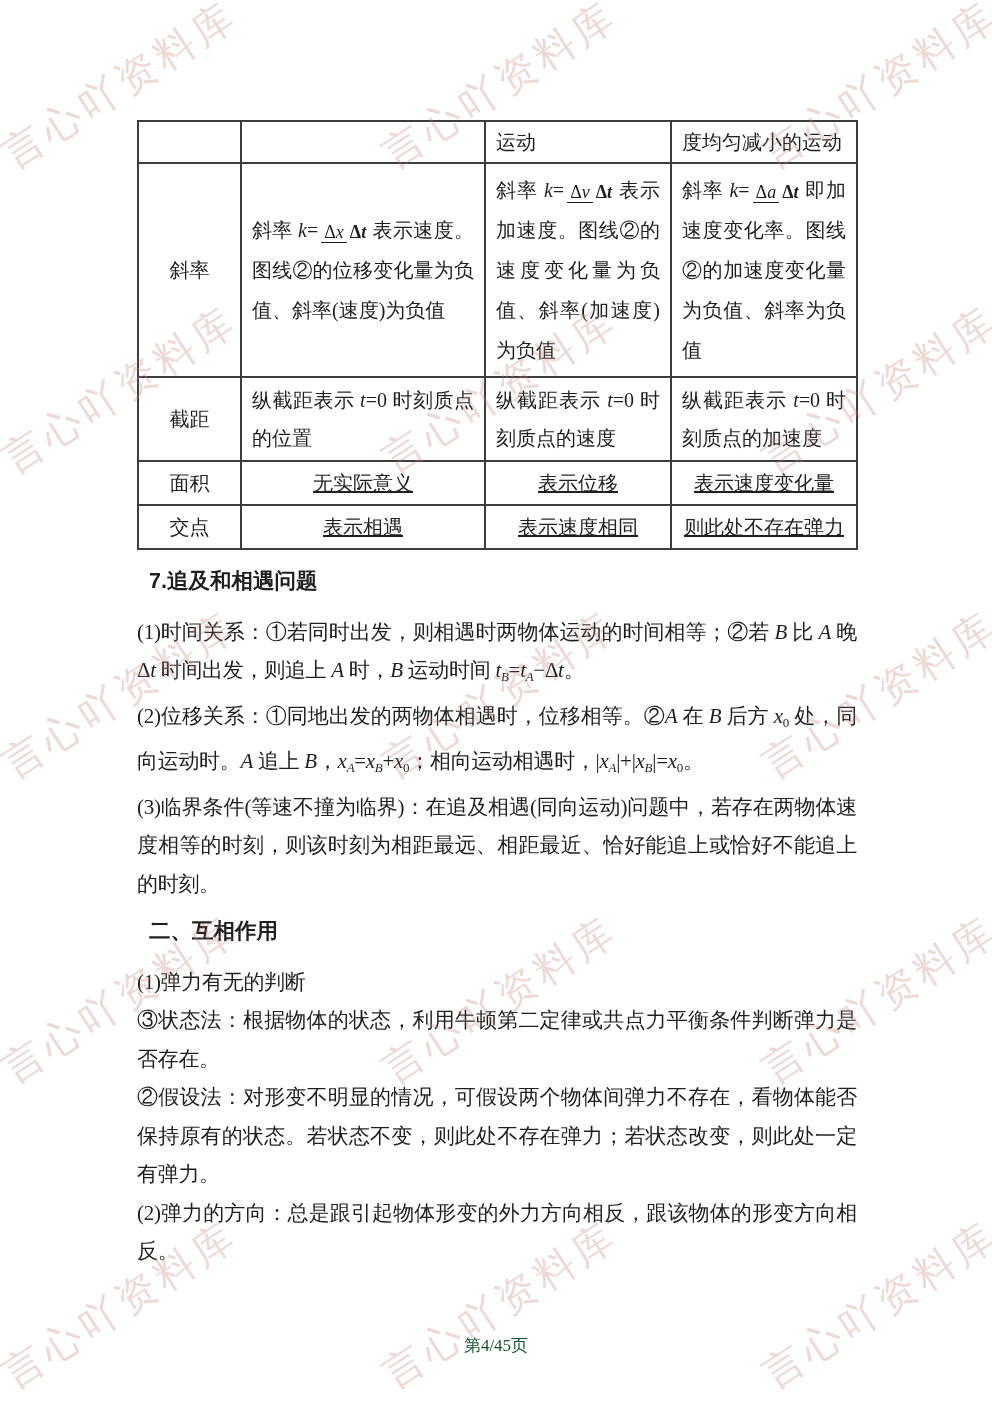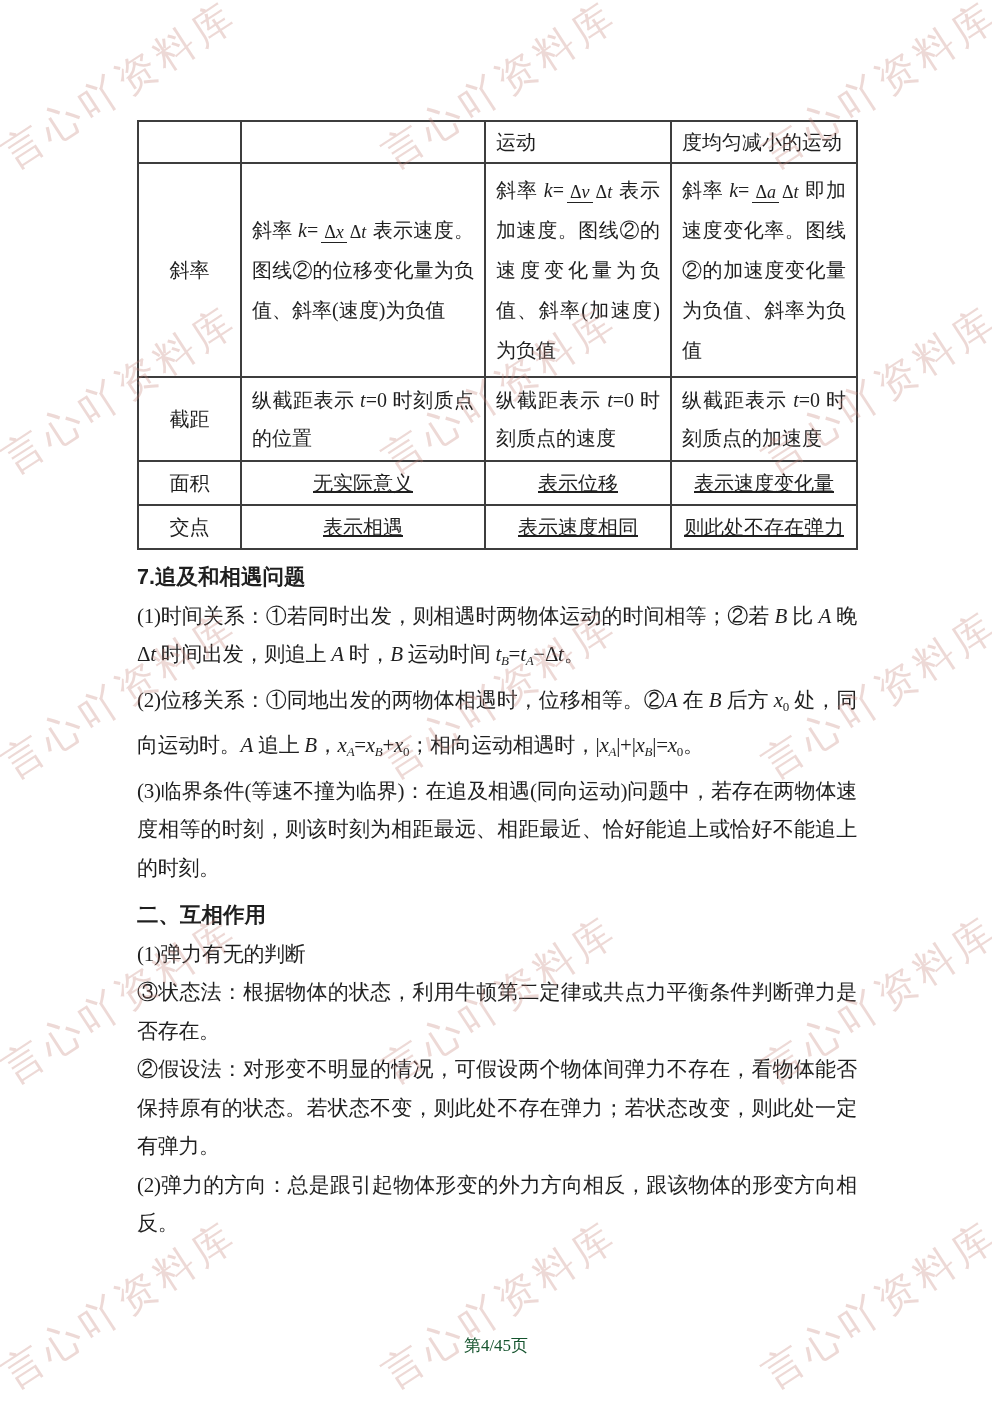--- a/index.html
+++ b/index.html
@@ -19,24 +19,24 @@
   tr.r-area td,tr.r-cross td{height:36px;}
   td.lbl{text-align:center;}
   td.just{text-align:justify;line-height:40px;}
   td.left2{text-align:justify;line-height:38px;}
   td.ctr{text-align:center;text-decoration:underline;}
   .it{font-style:italic;}
   .sb{font-size:13px;vertical-align:-4px;}
   .frac{display:inline-flex;flex-direction:row;align-items:center;vertical-align:middle;
         line-height:1.12;margin:0 3px;font-size:18px;}
   .frac .num{border-bottom:1.6px solid #222;padding:0 3px;}
-  .frac .den{padding:0 3px;}
+  .frac .den{padding:0 3px;font-weight:bold;}
   .body{margin-top:8px;width:720px;}
   .para{font-size:21px;line-height:38.5px;text-align:justify;margin:0;letter-spacing:-0.3px;}
-  .hd{font-size:21.5px;line-height:38.5px;margin:0;font-weight:bold;
+  .hd{font-size:21.5px;line-height:38.5px;margin:12px;font-weight:bold;
       font-family:"Liberation Sans",sans-serif;}
   .hd-sp{margin-top:9px;}
   .footer{position:absolute;left:0;right:0;top:1334px;text-align:center;font-size:17px;
           color:#14532d;z-index:1;}
   .watermark-layer{position:absolute;inset:0;z-index:2;pointer-events:none;}
   .wm{position:absolute;font-size:40px;color:rgba(197,130,120,0.30);white-space:nowrap;
       transform:translate(-50%,-50%) rotate(-33deg);letter-spacing:5px;
       font-family:"Liberation Sans",sans-serif;}
 </style>
 </head>

